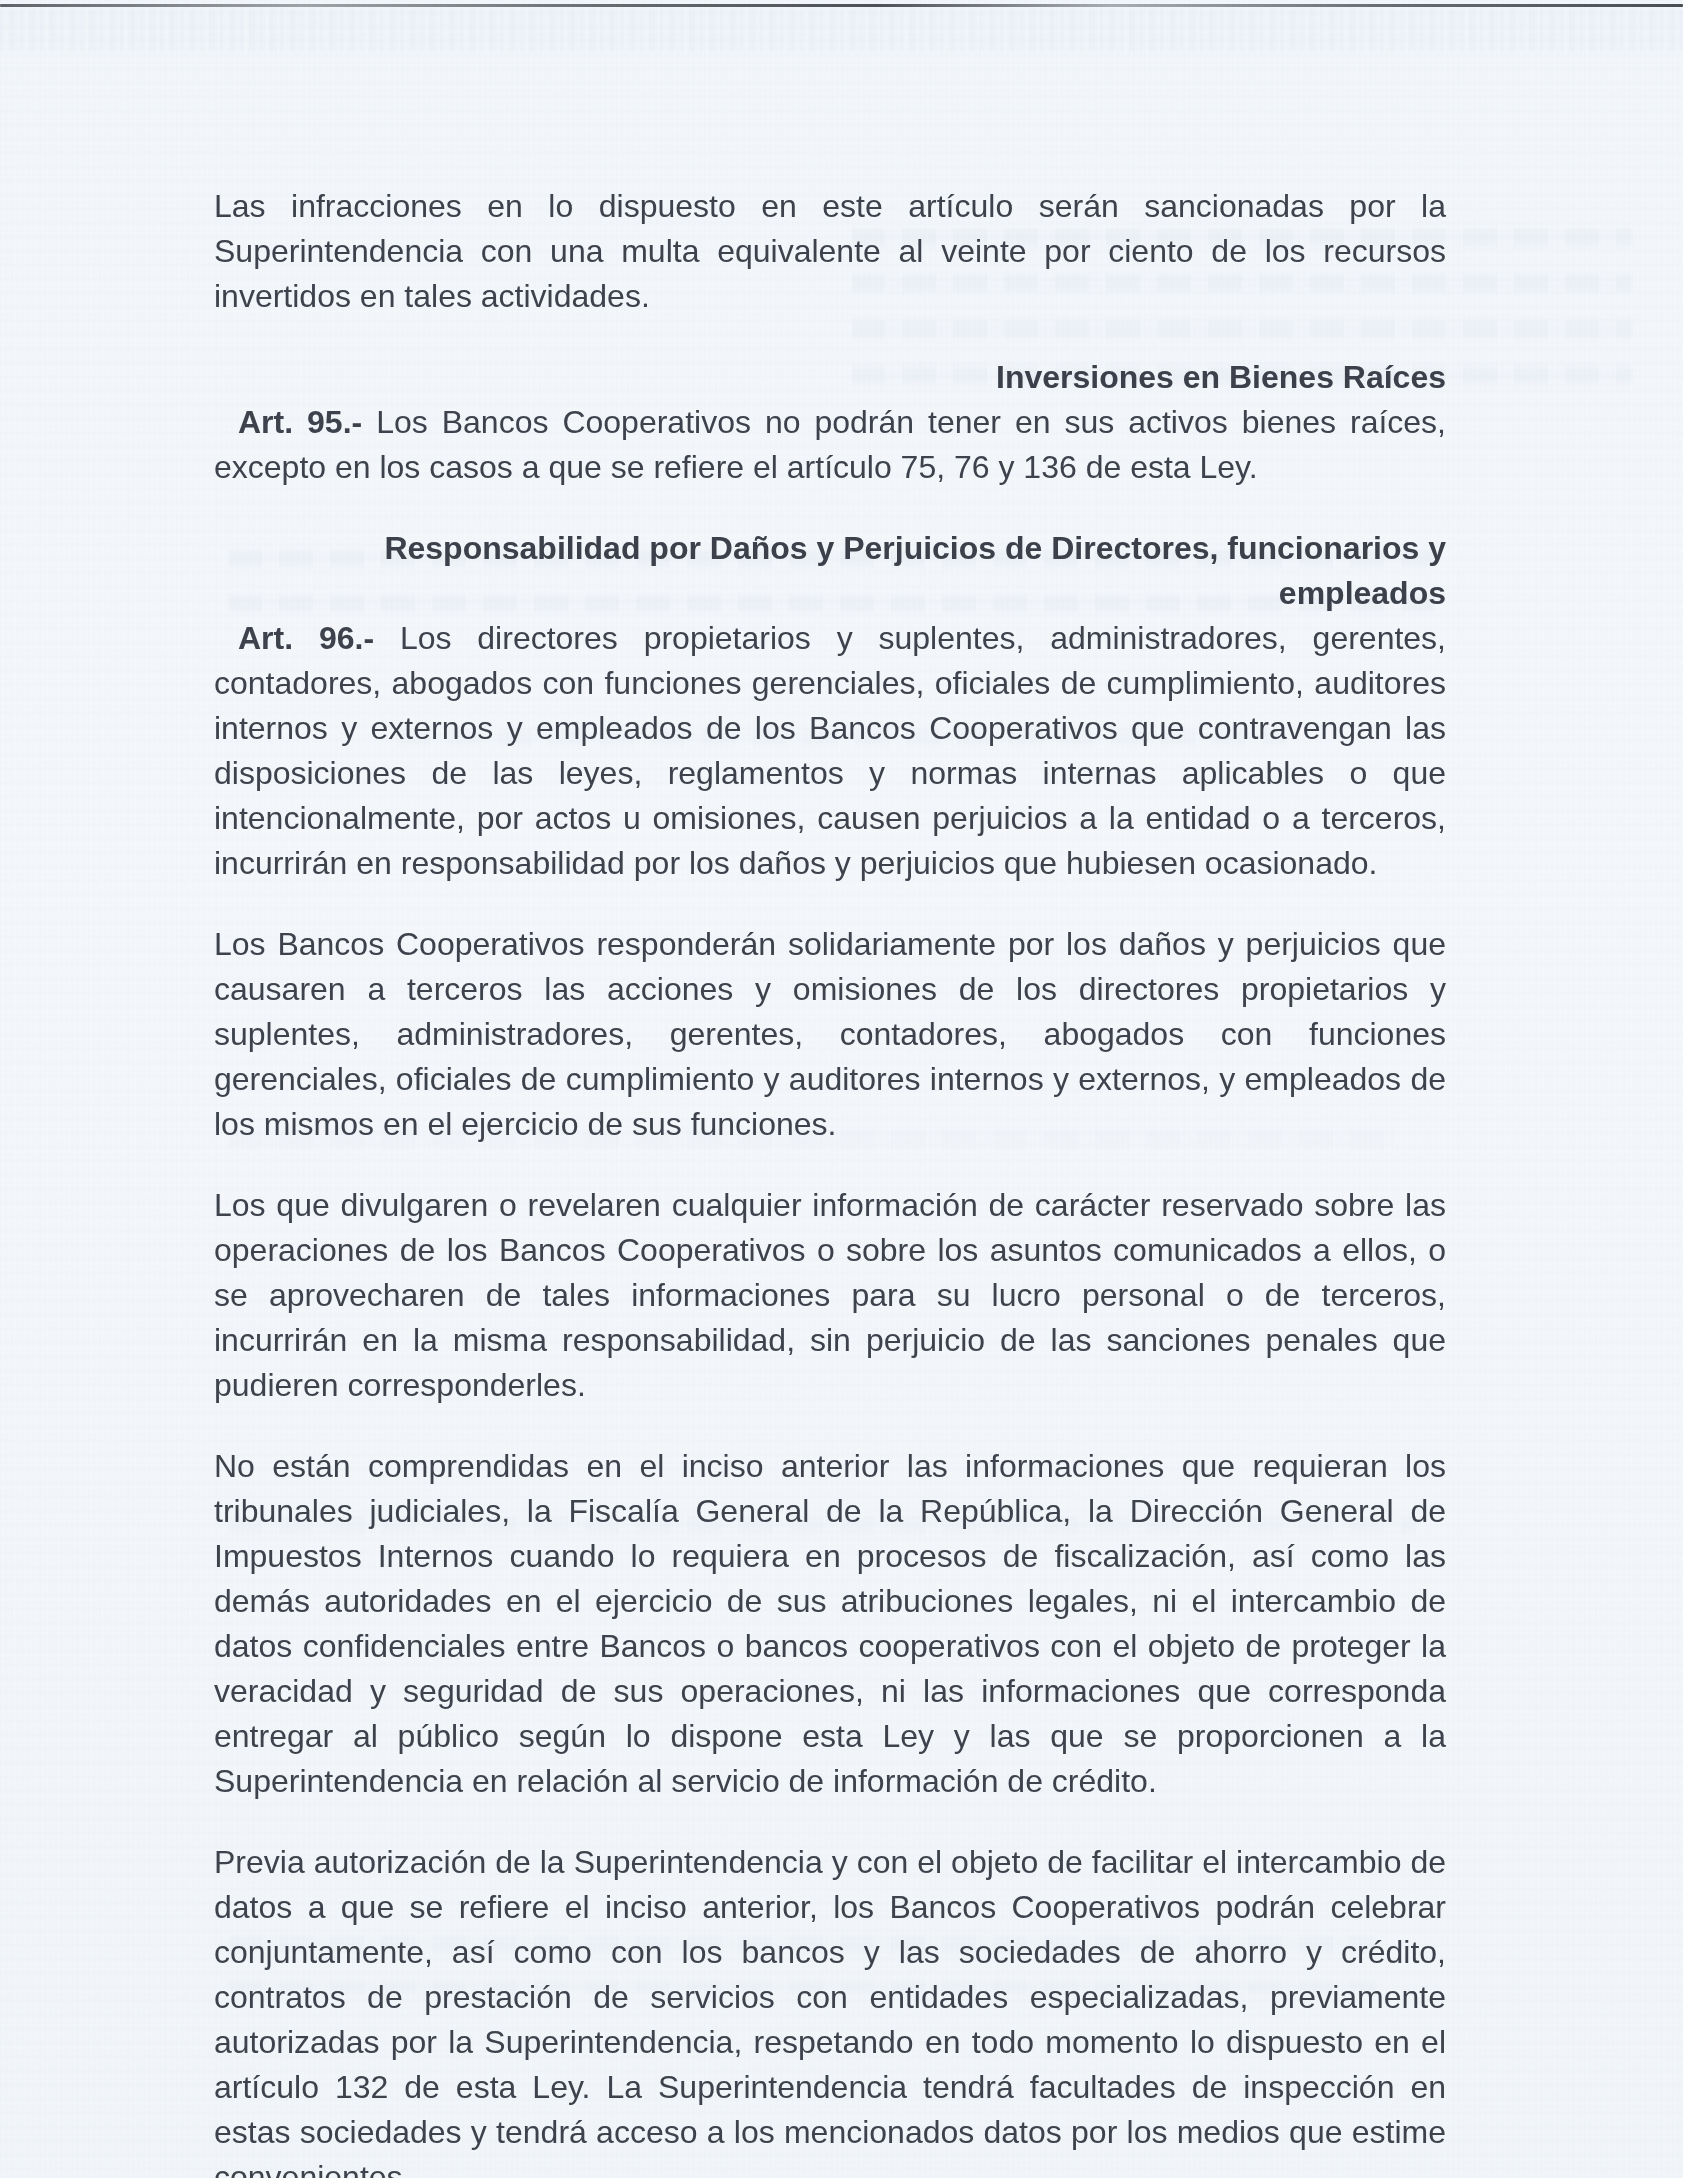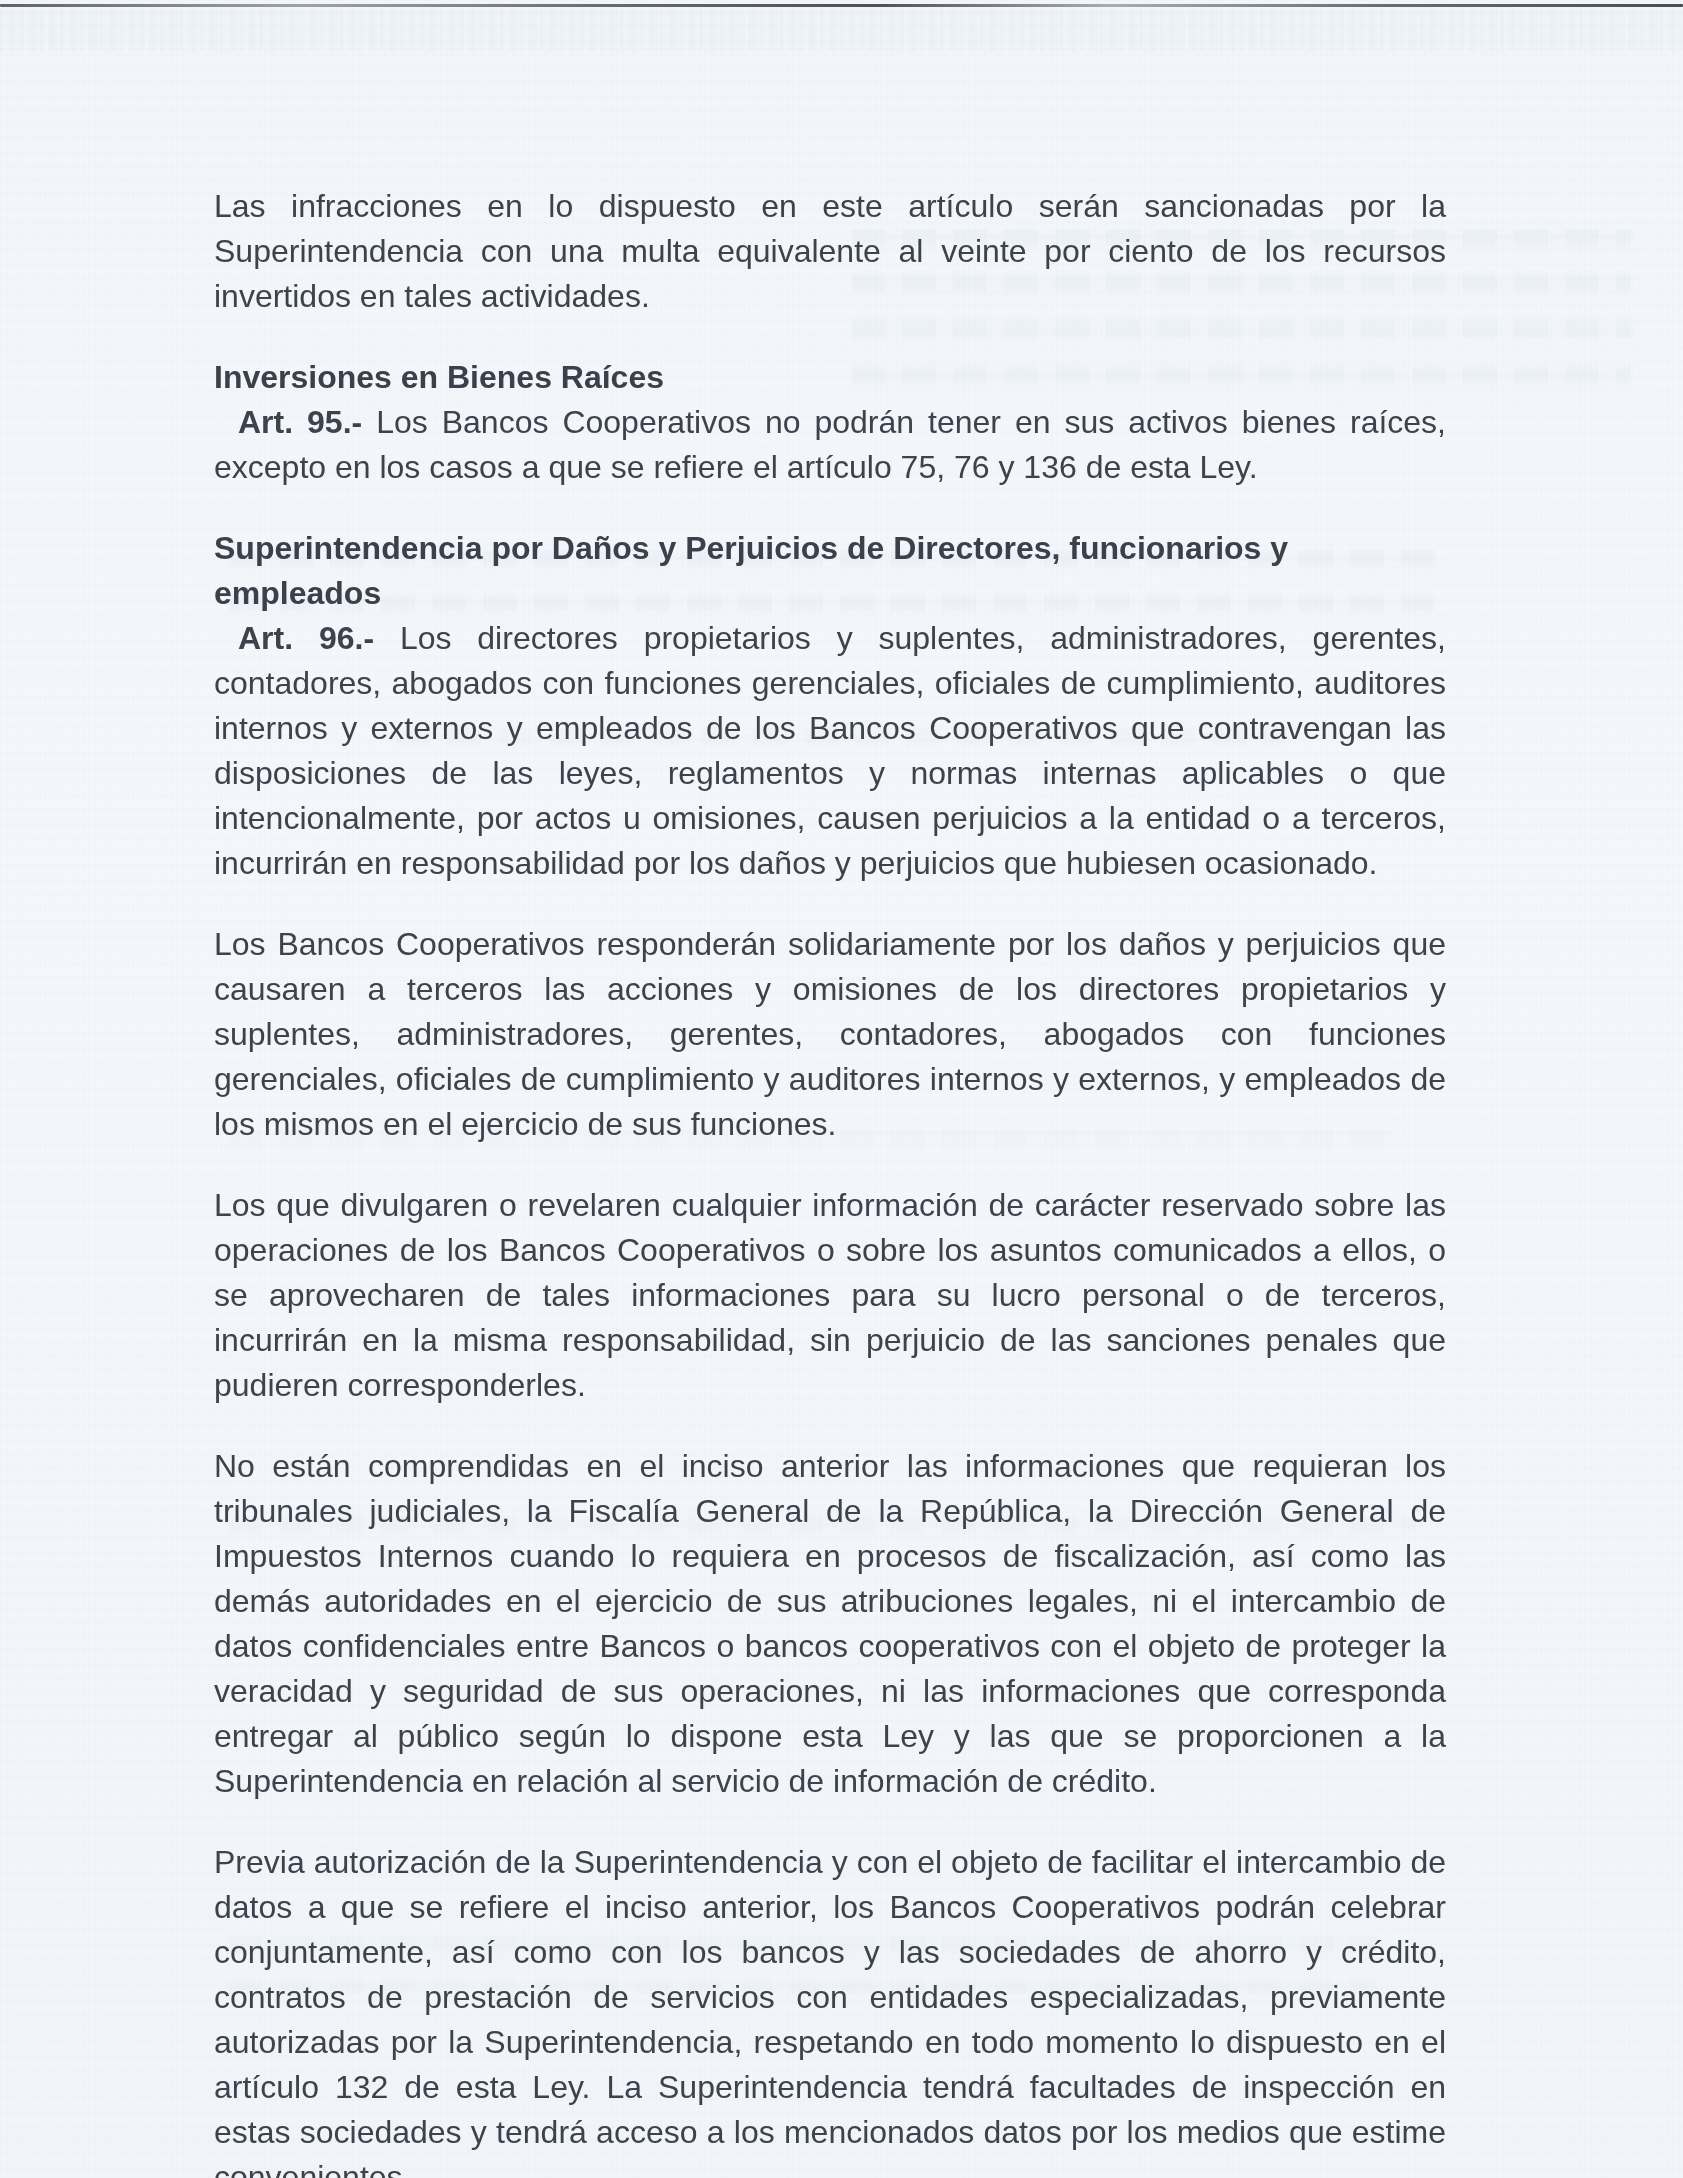--- a/index.html
+++ b/index.html
@@ -72,21 +72,21 @@
   }
   .content p {
     margin: 0 0 36px 0;
   }
   .content h2 {
     margin: 0;
     font-size: 32px;
     line-height: 45px;
     font-weight: 700;
     color: #3b404a;
-    text-align: left;
+    text-align: right;
   }
   .lead {
     font-weight: 700;
     margin-left: 24px;
   }
 </style>
 </head>
 <body>
 
 <div class="paper-texture"></div>
@@ -97,20 +97,20 @@
 <div class="ghost" style="left:228px; top:549px;  width:1208px; height:63px;"></div>
 <div class="ghost" style="left:396px; top:728px;  width:891px;  height:40px;  opacity:0.35;"></div>
 <div class="ghost" style="left:228px; top:1129px; width:1168px; height:40px;  opacity:0.3;"></div>
 <div class="ghost" style="left:228px; top:1515px; width:1188px; height:44px;  opacity:0.35;"></div>
 <div class="ghost" style="left:228px; top:1935px; width:1148px; height:59px;  opacity:0.4;"></div>
 
 <main class="content" id="doc-content">
     <p><span>Las infracciones en lo dispuesto en este artículo serán sancionadas por la Superintendencia con una multa equivalente al veinte por ciento de los recursos invertidos en tales actividades.</span></p>
     <h2>Inversiones en Bienes Raíces</h2>
     <p><span class="lead">Art. 95.-</span> Los Bancos Cooperativos no podrán tener en sus activos bienes raíces, excepto en los casos a que se refiere el artículo 75, 76 y 136 de esta Ley.</p>
-    <h2>Superintendencia por Daños y Perjuicios de Directores, funcionarios y empleados</h2>
+    <h2>Responsabilidad por Daños y Perjuicios de Directores, funcionarios y empleados</h2>
     <p><span class="lead">Art. 96.-</span> Los directores propietarios y suplentes, administradores, gerentes, contadores, abogados con funciones gerenciales, oficiales de cumplimiento, auditores internos y externos y empleados de los Bancos Cooperativos que contravengan las disposiciones de las leyes, reglamentos y normas internas aplicables o que intencionalmente, por actos u omisiones, causen perjuicios a la entidad o a terceros, incurrirán en responsabilidad por los daños y perjuicios que hubiesen ocasionado.</p>
     <p><span>Los Bancos Cooperativos responderán solidariamente por los daños y perjuicios que causaren a terceros las acciones y omisiones de los directores propietarios y suplentes, administradores, gerentes, contadores, abogados con funciones gerenciales, oficiales de cumplimiento y auditores internos y externos, y empleados de los mismos en el ejercicio de sus funciones.</span></p>
     <p><span>Los que divulgaren o revelaren cualquier información de carácter reservado sobre las operaciones de los Bancos Cooperativos o sobre los asuntos comunicados a ellos, o se aprovecharen de tales informaciones para su lucro personal o de terceros, incurrirán en la misma responsabilidad, sin perjuicio de las sanciones penales que pudieren corresponderles.</span></p>
     <p><span>No están comprendidas en el inciso anterior las informaciones que requieran los tribunales judiciales, la Fiscalía General de la República, la Dirección General de Impuestos Internos cuando lo requiera en procesos de fiscalización, así como las demás autoridades en el ejercicio de sus atribuciones legales, ni el intercambio de datos confidenciales entre Bancos o bancos cooperativos con el objeto de proteger la veracidad y seguridad de sus operaciones, ni las informaciones que corresponda entregar al público según lo dispone esta Ley y las que se proporcionen a la Superintendencia en relación al servicio de información de crédito.</span></p>
     <p><span>Previa autorización de la Superintendencia y con el objeto de facilitar el intercambio de datos a que se refiere el inciso anterior, los Bancos Cooperativos podrán celebrar conjuntamente, así como con los bancos y las sociedades de ahorro y crédito, contratos de prestación de servicios con entidades especializadas, previamente autorizadas por la Superintendencia, respetando en todo momento lo dispuesto en el artículo 132 de esta Ley. La Superintendencia tendrá facultades de inspección en estas sociedades y tendrá acceso a los mencionados datos por los medios que estime convenientes.</span></p>
   </main>
 
 
 </body></html>

